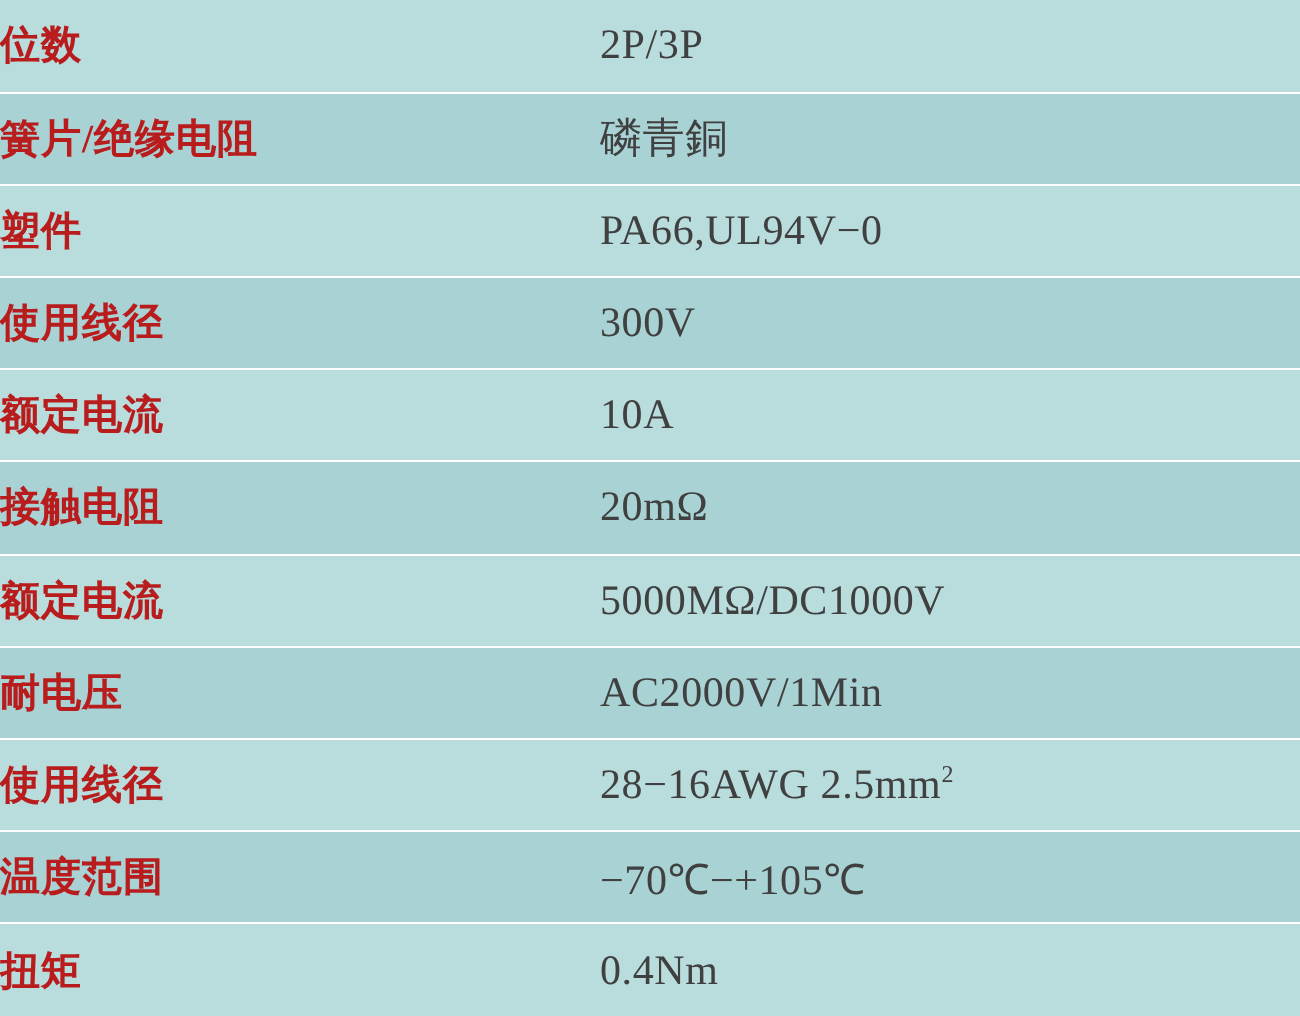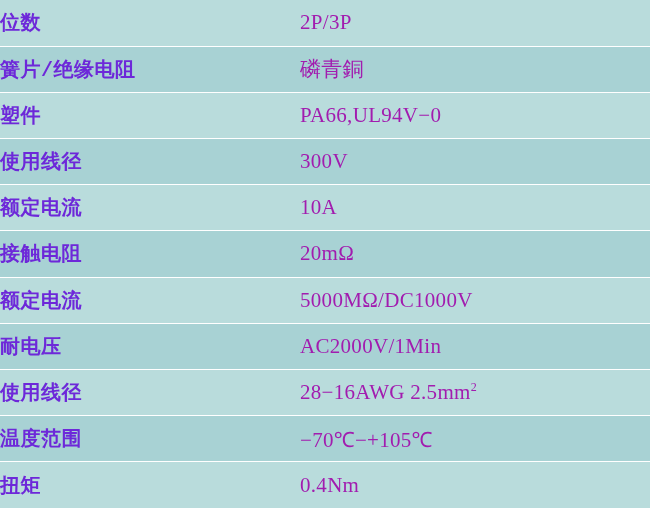--- a/index.html
+++ b/index.html
@@ -30,31 +30,31 @@
     padding: 0;
     vertical-align: middle;
     border-bottom: 1px solid #ffffff;
   }
   .spec-table tr:last-child td {
     border-bottom: none;
   }
   .cell-label {
     width: 300px;
     padding-left: 26px;
-    font-family: Liberation Mono, monospace;
+    font-family: Liberation Serif, serif;
     font-size: 20px;
     font-weight: bold;
-    color: #6d28d9;
+    color: #b91c1c;
     letter-spacing: 0.5px;
   }
   .cell-value {
     padding-left: 4px;
     font-family: "Liberation Serif", serif;
     font-size: 21px;
-    color: #a21caf;
+    color: #404040;
     letter-spacing: 0.3px;
   }
   .cell-value sup {
     font-size: 12px;
     vertical-align: super;
   }
   .nowrap {
     white-space: nowrap;
   }
 </style>

